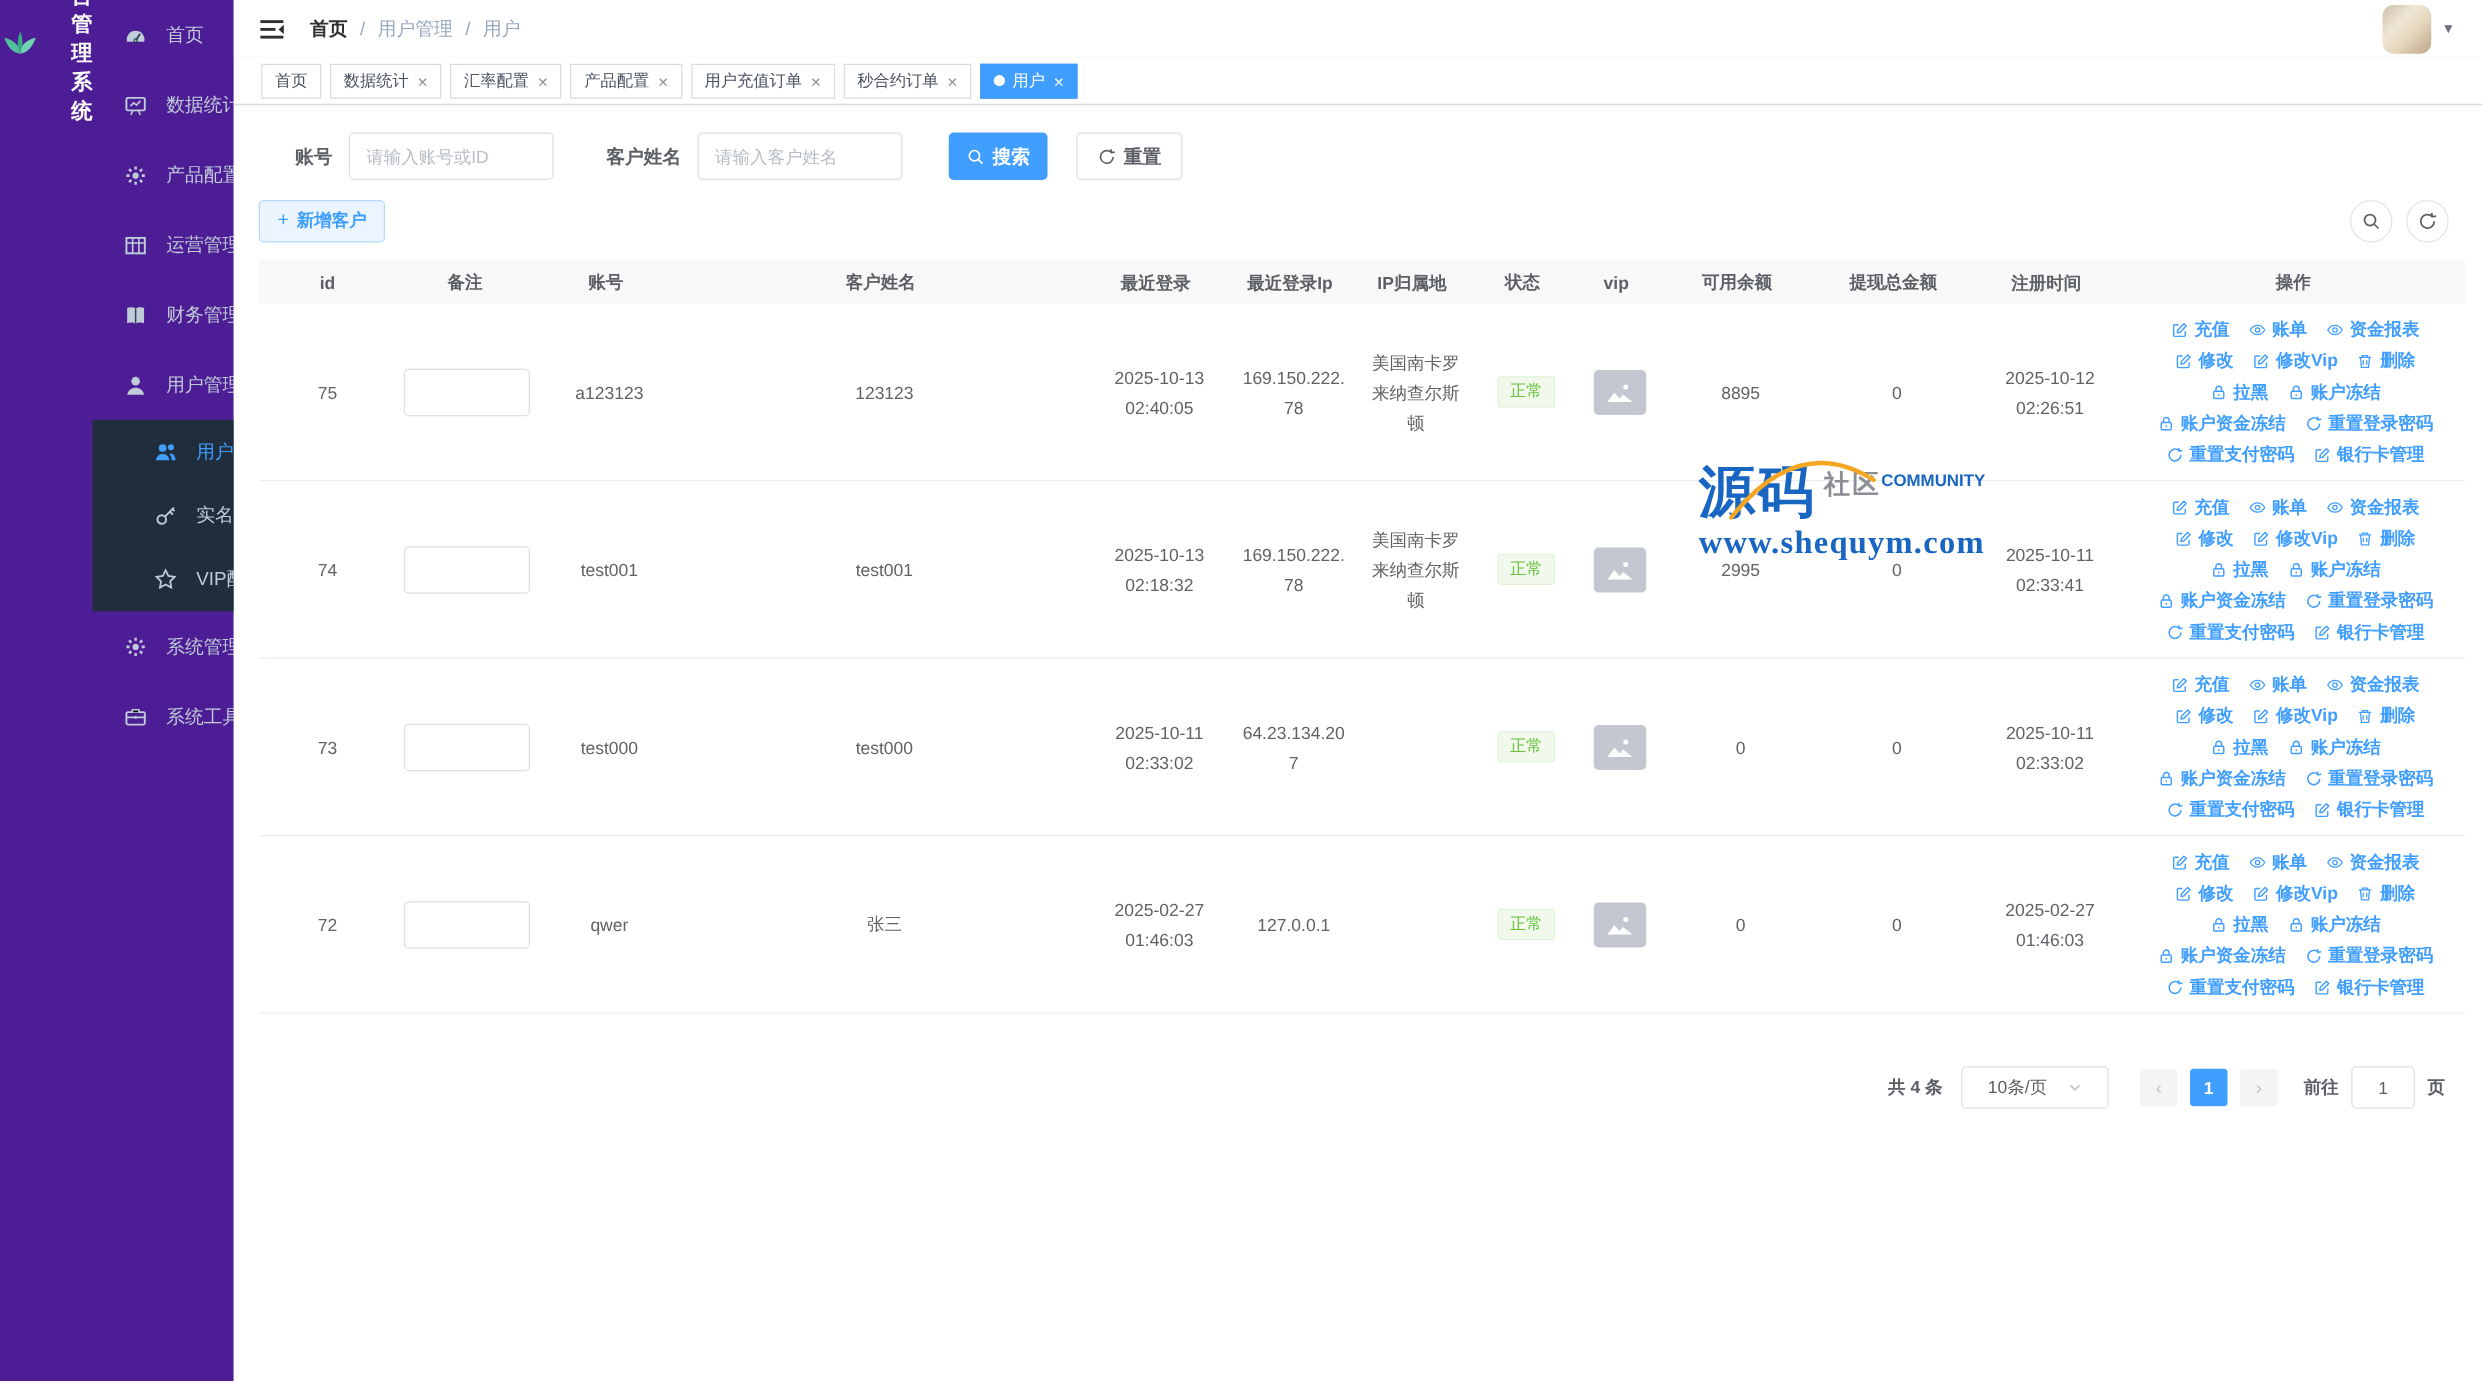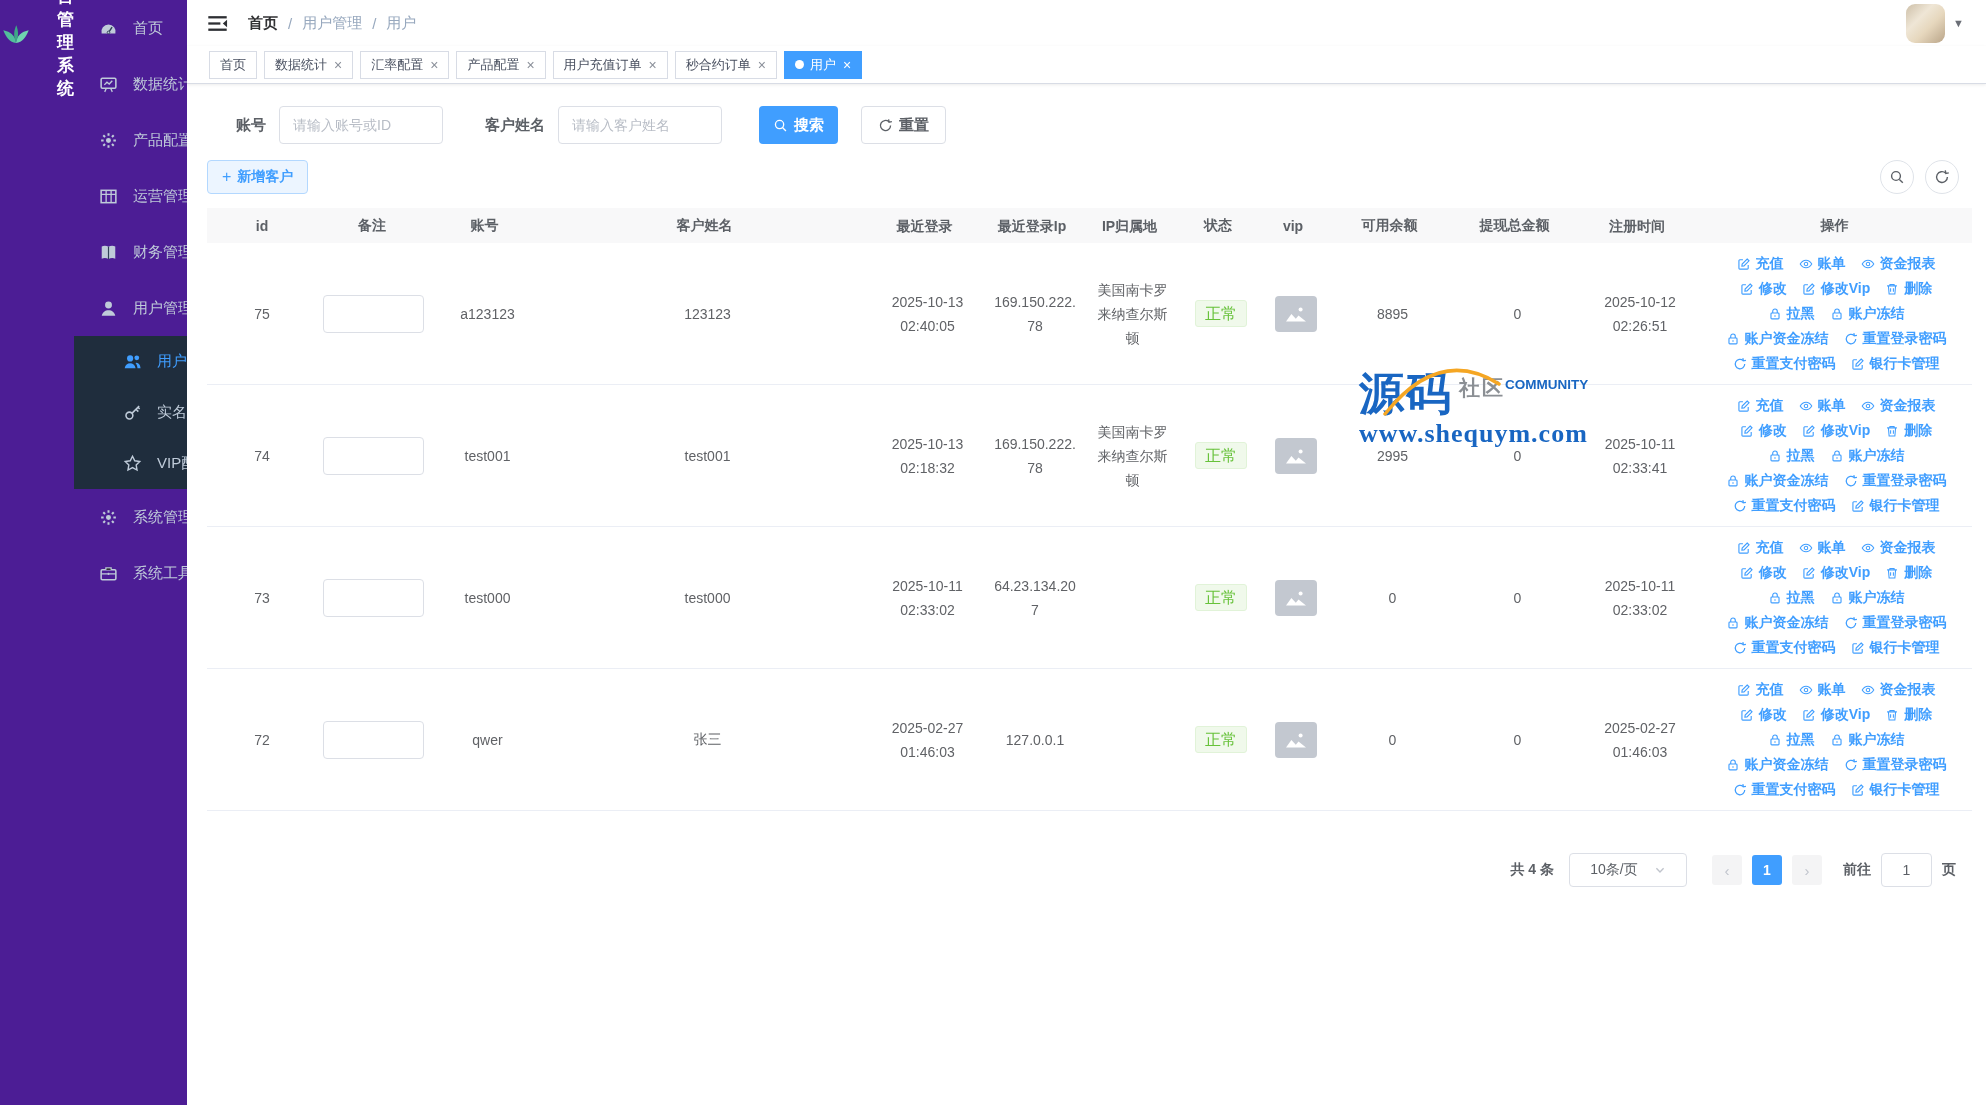--- a/index.html
+++ b/index.html
@@ -82,21 +82,21 @@
            font-size: 14px; color: #606266; }
   .col-id { flex: 0 0 110px; } .col-remark { flex: 0 0 110px; } .col-account { flex: 0 0 115px; }
   .col-name { flex: 0 0 325px; } .col-login { flex: 0 0 115px; } .col-ip { flex: 0 0 100px; }
   .col-loc { flex: 0 0 95px; } .col-status { flex: 0 0 82px; } .col-vip { flex: 0 0 68px; }
   .col-balance { flex: 0 0 125px; } .col-withdraw { flex: 0 0 125px; } .col-register { flex: 0 0 120px; }
   .col-actions { flex: 1; }
   .col-ip, .col-loc { word-break: break-all; line-height: 24px; }
   .col-login, .col-register { line-height: 24px; }
   .remark-input { width: 101px; height: 38px; border: 1px solid #dcdfe6; border-radius: 4px; outline: none; padding: 0 8px; }
   .status-badge { display: inline-block; padding: 4px 9px; background: #f0f9eb; border: 1px solid #e1f3d8;
-                  color: #67c23a; font-size: 16px; border-radius: 3px; line-height: 1.1; }
+                  color: #67c23a; font-size: 13px; border-radius: 3px; line-height: 1.1; }
   .vip-box { width: 42px; height: 36px; background: #c3c8d0; border-radius: 4px;
              display: inline-flex; align-items: center; justify-content: center; cursor: pointer; }
   .vip-box svg { width: 24px; height: 20px; }
   .actions-wrap { display: flex; flex-direction: column; justify-content: center; align-items: center; padding: 8px 0; }
   .action-line { display: flex; justify-content: center; gap: 15px; line-height: 25px; }
   .action-link { color: #409eff; display: inline-flex; align-items: center; gap: 5px;
                  font-size: 14px; font-weight: 600; cursor: pointer; white-space: nowrap; }
   .action-link svg { width: 14px; height: 14px; flex-shrink: 0; }
 
   

